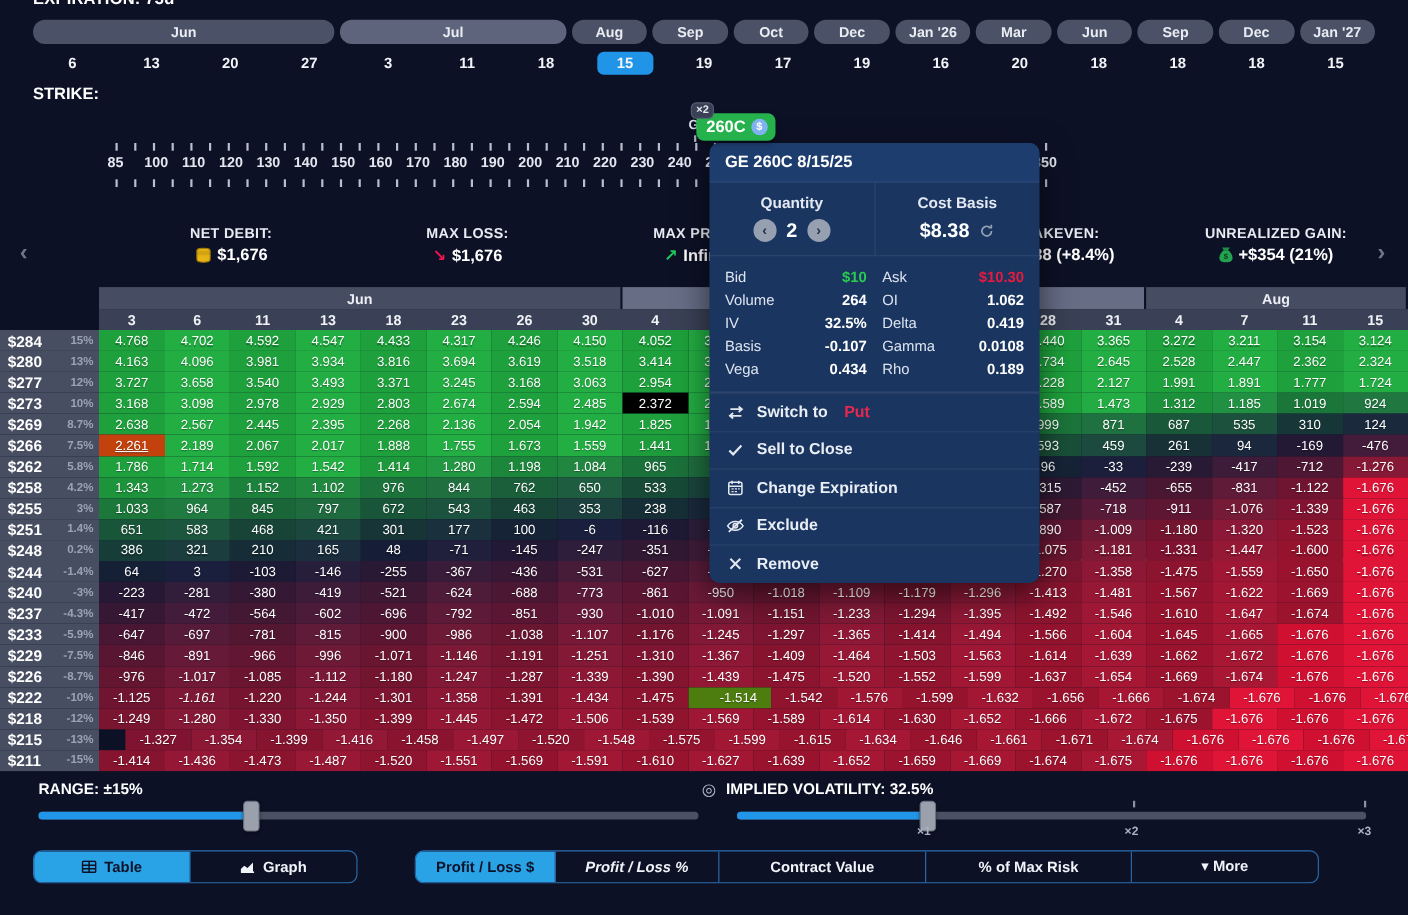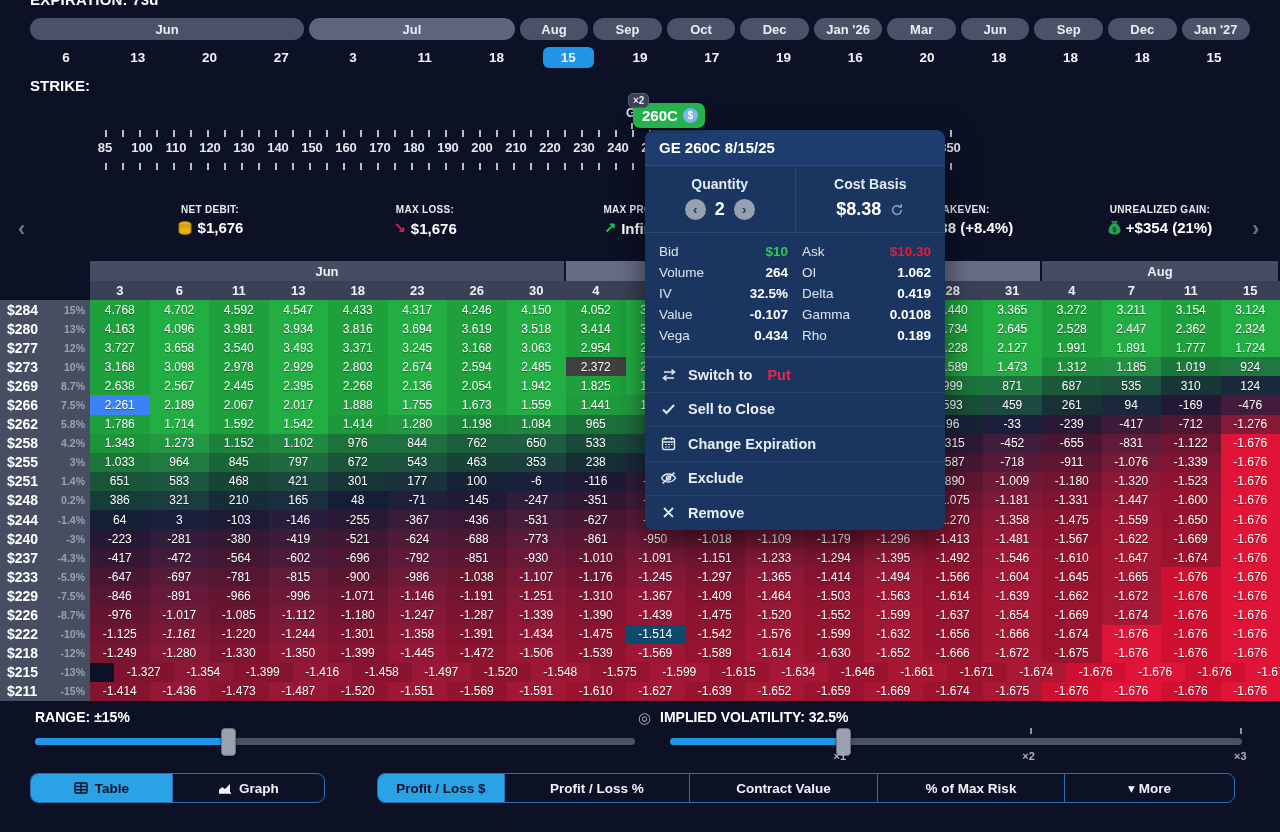--- a/index.html
+++ b/index.html
@@ -18,21 +18,21 @@
   .date-pill{padding:3px 18px;border-radius:6px;}
   .date-pill.selected{background:#2095e8;}
   
   #strike-label{top:77px;left:30px;font-size:15px;font-weight:bold;}
   #ruler{top:95px;left:0;width:1280px;height:85px;}
   .tick{position:absolute;width:2px;background:#b9bfcc;}
   .rlabel{position:absolute;top:45px;transform:translateX(-50%);font-size:13px;font-weight:bold;color:#e3e7ef;}
   #ge-marker{top:106px;left:626px;font-size:12px;font-weight:bold;color:#dfe3ec;}
   
   .statgroup{position:absolute;text-align:center;}
-  .statgroup .slabel{font-size:10px;font-weight:bold;color:#e8ebf2;letter-spacing:.3px;}
+  .statgroup .slabel{font-size:13px;font-weight:bold;color:#e8ebf2;letter-spacing:.3px;}
   .statgroup .svalue{font-size:15px;font-weight:bold;margin-top:4px;display:flex;align-items:center;justify-content:center;gap:5px;}
   .chev{position:absolute;color:#6e7689;font-size:22px;font-weight:bold;top:216px;}
   
   #table{top:261px;left:0;width:1280px;}
   #group-bar{position:absolute;left:90px;top:0;height:20px;display:flex;}
   .grp{height:20px;display:flex;align-items:center;justify-content:center;font-size:13px;font-weight:bold;
        color:#eceef4;background:#464d63;border-right:2px solid #0d1126;box-sizing:border-box;}
   .grp.lighter{background:#666d85;}
   #colhdr{position:absolute;left:90px;top:20px;height:19px;display:flex;background:#3a4156;}
   .colh{width:59.5px;display:flex;align-items:center;justify-content:center;font-size:13px;font-weight:bold;color:#f0f2f6;}
@@ -425,21 +425,21 @@
           <span class="p">10%</span>
         </div>
         <div class="cell" style="background: rgb(30, 161, 60);">3.168</div>
         <div class="cell" style="background: rgb(35, 174, 67);">3.098</div>
         <div class="cell" style="background: rgb(30, 161, 60);">2.978</div>
         <div class="cell" style="background: rgb(35, 174, 67);">2.929</div>
         <div class="cell" style="background: rgb(30, 161, 60);">2.803</div>
         <div class="cell" style="background: rgb(35, 174, 67);">2.674</div>
         <div class="cell" style="background: rgb(30, 161, 60);">2.594</div>
         <div class="cell" style="background: rgb(35, 174, 67);">2.485</div>
-        <div class="cell" style="background: #404040;">2.372</div>
+        <div class="cell" style="background: #000000;">2.372</div>
         <div class="cell" style="background: rgb(35, 174, 67);">2.253</div>
         <div class="cell" style="background: rgb(30, 161, 60);">2.130</div>
         <div class="cell" style="background: rgb(35, 174, 67);">2.001</div>
         <div class="cell" style="background: rgb(30, 161, 60);">1.867</div>
         <div class="cell" style="background: rgb(35, 174, 67);">1.729</div>
         <div class="cell" style="background: rgb(30, 161, 60);">1.589</div>
         <div class="cell" style="background: rgb(35, 172, 67);">1.473</div>
         <div class="cell" style="background: rgb(29, 144, 59);">1.312</div>
         <div class="cell" style="background: rgb(33, 144, 66);">1.185</div>
         <div class="cell" style="background: rgb(27, 118, 58);">1.019</div>
@@ -469,21 +469,21 @@
         <div class="cell" style="background: rgb(25, 88, 57);">687</div>
         <div class="cell" style="background: rgb(28, 81, 62);">535</div>
         <div class="cell" style="background: rgb(23, 54, 55);">310</div>
         <div class="cell" style="background: rgb(26, 42, 60);">124</div>
       </div>
       <div class="trow">
         <div class="strikecell">
           <span class="s">$266</span>
           <span class="p">7.5%</span>
         </div>
-        <div class="cell" style="background: #3b82f6;">2.261</div>
+        <div class="cell" style="background: #c2410c; text-decoration: underline;">2.261</div>
         <div class="cell" style="background: rgb(35, 174, 67);">2.189</div>
         <div class="cell" style="background: rgb(30, 161, 60);">2.067</div>
         <div class="cell" style="background: rgb(35, 174, 67);">2.017</div>
         <div class="cell" style="background: rgb(30, 161, 60);">1.888</div>
         <div class="cell" style="background: rgb(35, 174, 67);">1.755</div>
         <div class="cell" style="background: rgb(30, 161, 60);">1.673</div>
         <div class="cell" style="background: rgb(35, 174, 67);">1.559</div>
         <div class="cell" style="background: rgb(30, 156, 60);">1.441</div>
         <div class="cell" style="background: rgb(34, 156, 66);">1.315</div>
         <div class="cell" style="background: rgb(28, 132, 59);">1.183</div>
@@ -790,21 +790,21 @@
         </div>
         <div class="cell" style="background: rgb(112, 21, 49);">-1.125</div>
         <div class="cell" style="background: rgb(125, 25, 54); font-style: italic;">-1.161</div>
         <div class="cell" style="background: rgb(119, 21, 48);">-1.220</div>
         <div class="cell" style="background: rgb(131, 25, 54);">-1.244</div>
         <div class="cell" style="background: rgb(126, 21, 48);">-1.301</div>
         <div class="cell" style="background: rgb(141, 24, 54);">-1.358</div>
         <div class="cell" style="background: rgb(133, 20, 47);">-1.391</div>
         <div class="cell" style="background: rgb(148, 24, 53);">-1.434</div>
         <div class="cell" style="background: rgb(140, 20, 47);">-1.475</div>
-        <div class="cell" style="background: #0c4a6e;">-1.514</div>
+        <div class="cell" style="background: #4d7c0f; padding-left: 16px;">-1.514</div>
         <div class="cell" style="background: rgb(145, 20, 47);">-1.542</div>
         <div class="cell" style="background: rgb(160, 23, 52);">-1.576</div>
         <div class="cell" style="background: rgb(150, 19, 46);">-1.599</div>
         <div class="cell" style="background: rgb(164, 23, 52);">-1.632</div>
         <div class="cell" style="background: rgb(154, 19, 46);">-1.656</div>
         <div class="cell" style="background: rgb(167, 23, 52);">-1.666</div>
         <div class="cell" style="background: rgb(156, 19, 46);">-1.674</div>
         <div class="cell" style="background: rgb(223, 20, 55);">-1.676</div>
         <div class="cell" style="background: rgb(208, 16, 49);">-1.676</div>
         <div class="cell" style="background: rgb(223, 20, 55);">-1.676</div>
@@ -928,21 +928,21 @@
         </div>
         <div class="srow">
           <span class="l">Volume</span>
           <span class="v ">264</span>
         </div>
         <div class="srow">
           <span class="l">IV</span>
           <span class="v ">32.5%</span>
         </div>
         <div class="srow">
-          <span class="l">Value</span>
+          <span class="l">Basis</span>
           <span class="v ">-0.107</span>
         </div>
         <div class="srow">
           <span class="l">Vega</span>
           <span class="v ">0.434</span>
         </div>
       </div>
     <div class="sgcol" id="sg-right">
         <div class="srow">
           <span class="l">Ask</span>
@@ -1059,21 +1059,21 @@
           <path d="M1 11h12" stroke="currentColor" stroke-width="1.4"></path>
         </svg>
       </span>
       <span>Graph</span>
     </div>
   </div>
 <div class="seg-group" style="left:377px;" id="mode-toggle">
     <div class="seg active" style="width: 127px;">
       <span>Profit / Loss $</span>
     </div>
-    <div class="seg" style="width: 185px;">
+    <div class="seg" style="width: 149px; font-style: italic;">
       <span>Profit / Loss %</span>
     </div>
     <div class="seg" style="width: 188px;">
       <span>Contract Value</span>
     </div>
     <div class="seg" style="width: 187px;">
       <span>% of Max Risk</span>
     </div>
     <div class="seg" style="width: 169px;">
       <span>▾ More</span>

